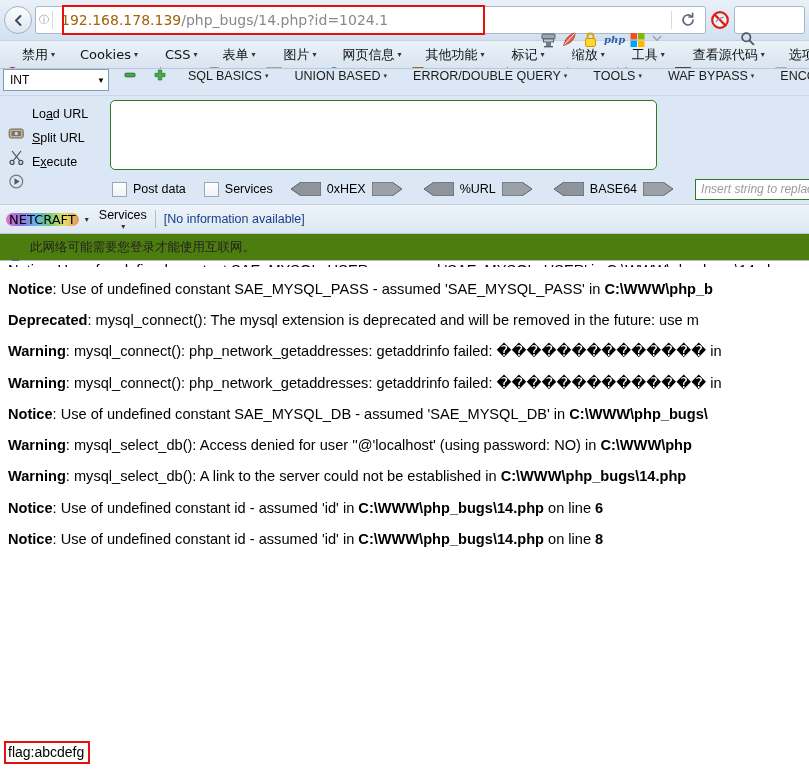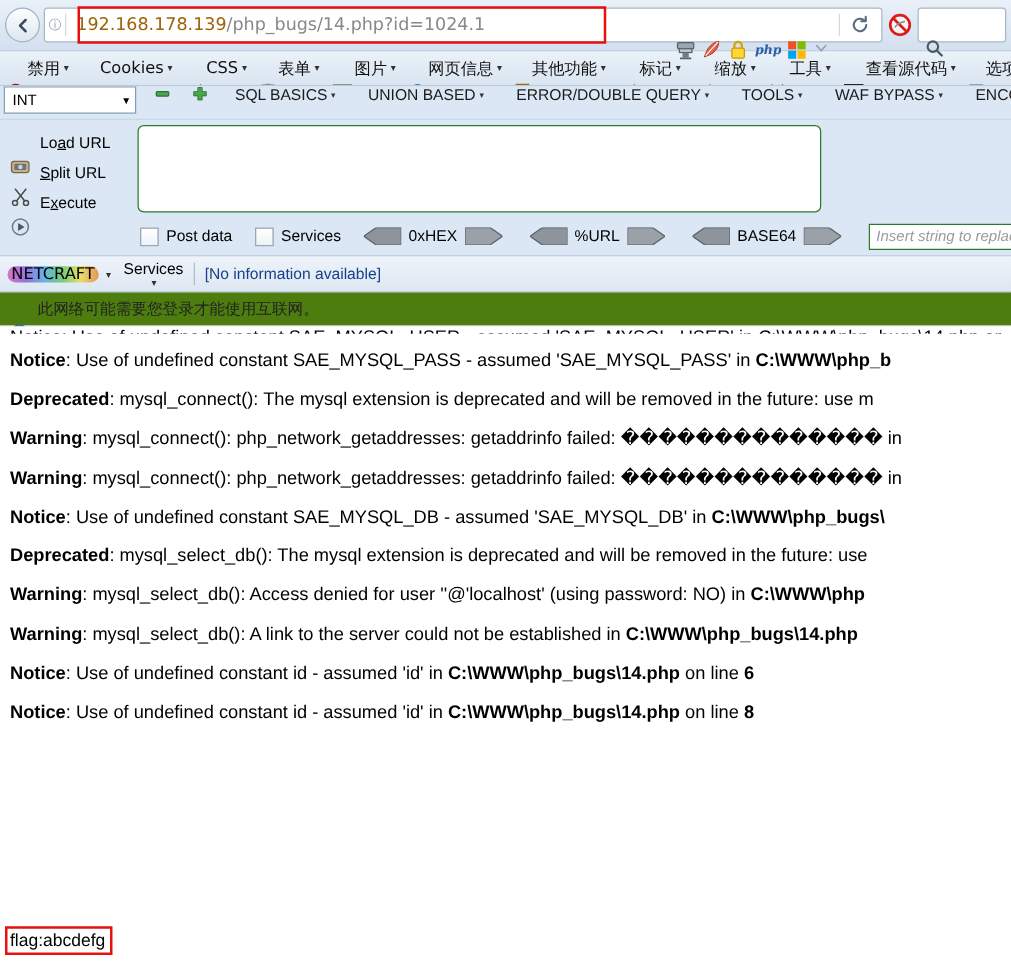--- a/index.html
+++ b/index.html
@@ -539,23 +539,20 @@
   </div>
 
   <div class="phpline">
     <b>Warning</b><span>: mysql_connect(): php_network_getaddresses: getaddrinfo failed: </span><span class="repl">��������������</span><span> in</span>
   </div>
 
   <div class="phpline">
     <b>Notice</b><span>: Use of undefined constant SAE_MYSQL_DB - assumed 'SAE_MYSQL_DB' in </span><span class="path">C:\WWW\php_bugs\</span>
   </div>
 
-  <div class="phpline">
-    <b>Deprecated</b><span>: mysql_select_db(): The mysql extension is deprecated and will be removed in the future: use</span>
-  </div>
 
   <div class="phpline">
     <b>Warning</b><span>: mysql_select_db(): Access denied for user ''@'localhost' (using password: NO) in </span><span class="path">C:\WWW\php</span>
   </div>
 
   <div class="phpline">
     <b>Warning</b><span>: mysql_select_db(): A link to the server could not be established in </span><span class="path">C:\WWW\php_bugs\14.php</span>
   </div>
 
   <div class="phpline">

